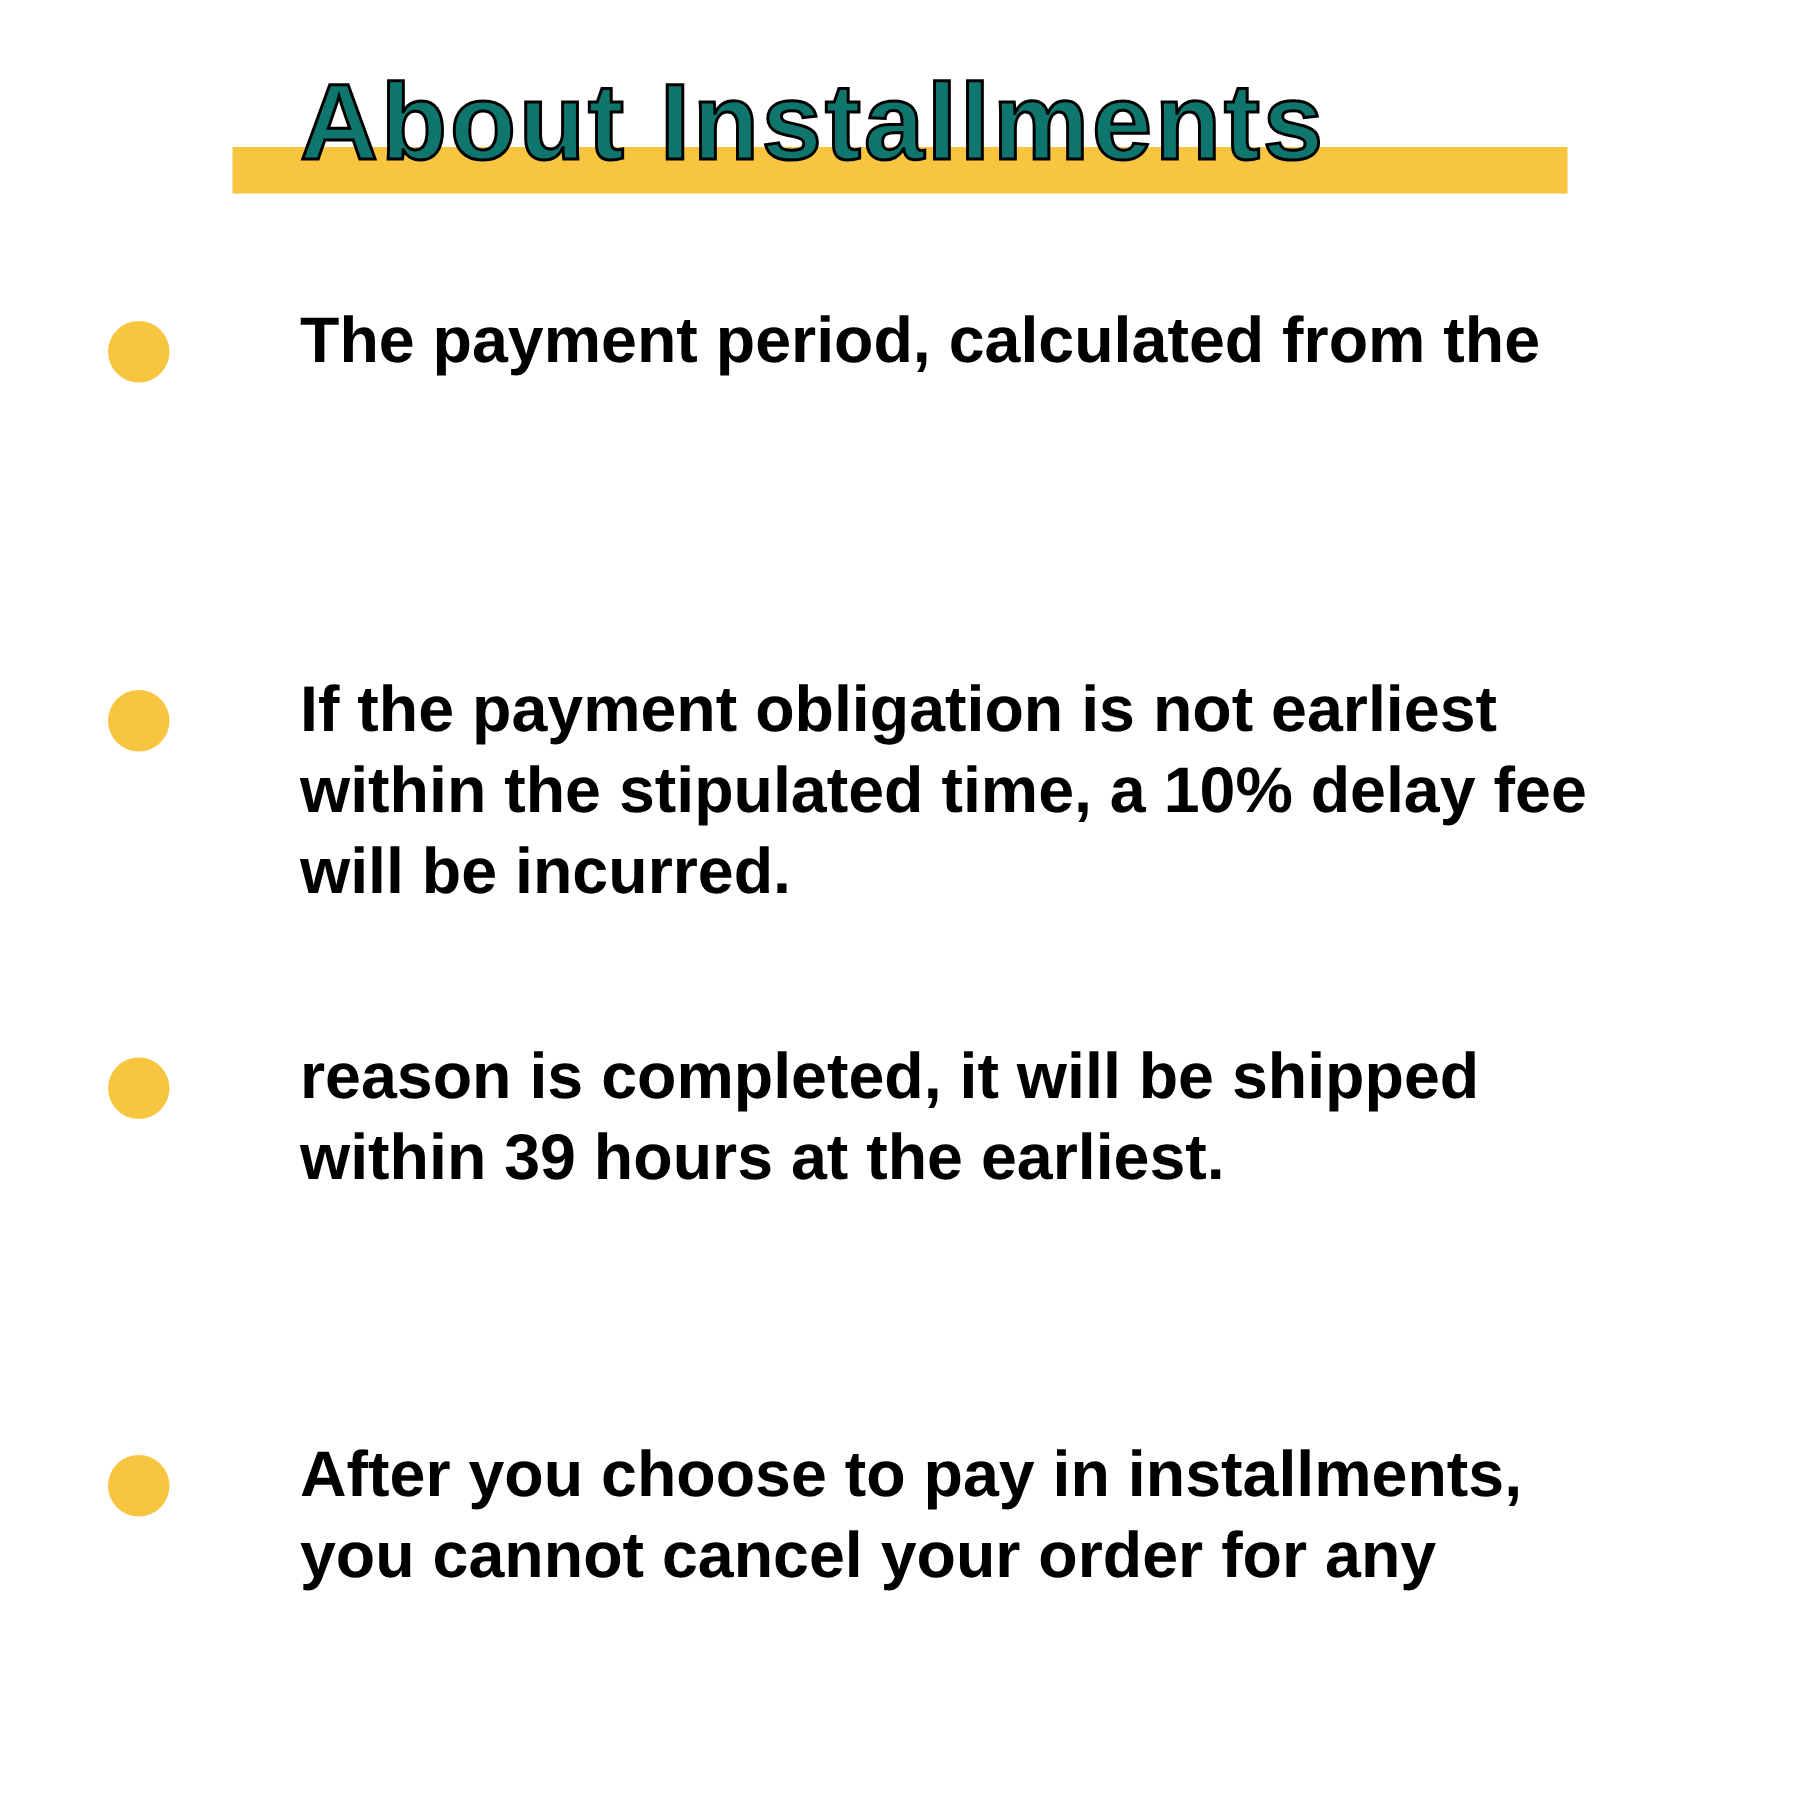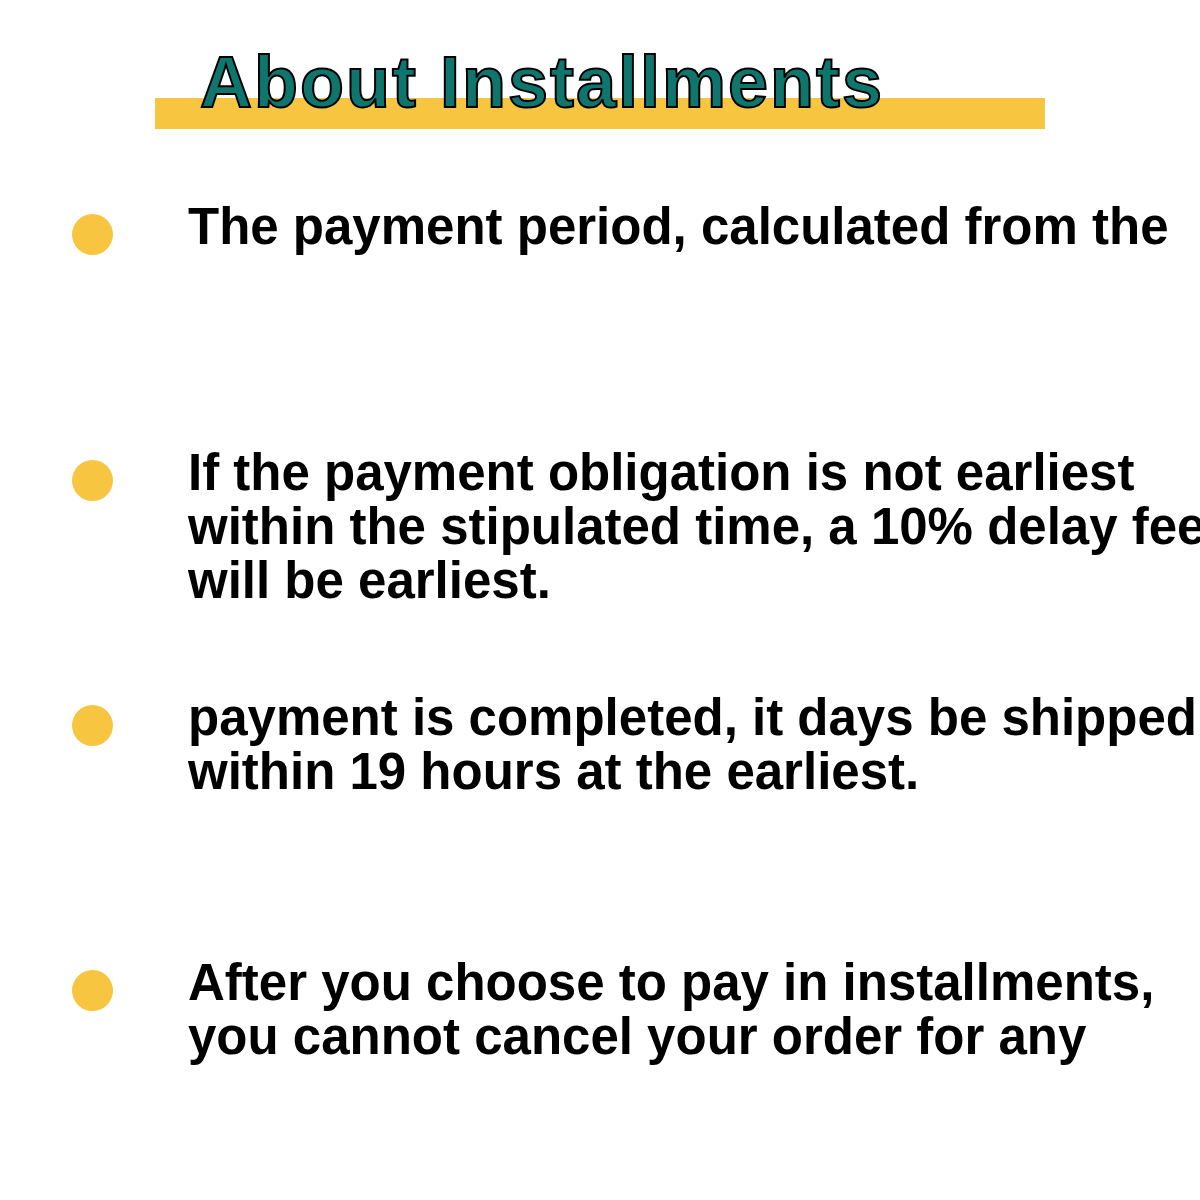--- a/index.html
+++ b/index.html
@@ -62,23 +62,23 @@
     position: absolute;
     left: 72px;
     top: 14px;
     width: 41px;
     height: 41px;
     border-radius: 50%;
     background: #F8C540;
   }
   .bullet-text {
     position: absolute;
-    left: 188px;
+    left: 200px;
     top: 0;
-    font-size: 51px;
+    font-size: 43px;
     font-weight: bold;
     line-height: 54px;
     letter-spacing: 0px;
     color: #000000;
   }
   .bullet-line {
     white-space: nowrap;
   }
 </style>
 </head>
@@ -94,28 +94,28 @@
       <div class="bullet-marker" style="background: rgb(248, 197, 64);"></div>
       <div class="bullet-text">
         <div class="bullet-line">The payment period, calculated from the</div>
       </div>
     </div>
     <div class="bullet-item item-1">
       <div class="bullet-marker" style="background: rgb(248, 197, 64);"></div>
       <div class="bullet-text">
         <div class="bullet-line">If the payment obligation is not earliest</div>
         <div class="bullet-line">within the stipulated time, a 10% delay fee</div>
-        <div class="bullet-line">will be earliest.</div>
+        <div class="bullet-line">will be incurred.</div>
       </div>
     </div>
     <div class="bullet-item item-2">
       <div class="bullet-marker" style="background: rgb(248, 197, 64);"></div>
       <div class="bullet-text">
-        <div class="bullet-line">payment is completed, it days be shipped</div>
-        <div class="bullet-line">within 19 hours at the earliest.</div>
+        <div class="bullet-line">reason is completed, it will be shipped</div>
+        <div class="bullet-line">within 39 hours at the earliest.</div>
       </div>
     </div>
     <div class="bullet-item item-3">
       <div class="bullet-marker" style="background: rgb(248, 197, 64);"></div>
       <div class="bullet-text">
         <div class="bullet-line">After you choose to pay in installments,</div>
         <div class="bullet-line">you cannot cancel your order for any</div>
       </div>
     </div>
   </div>

